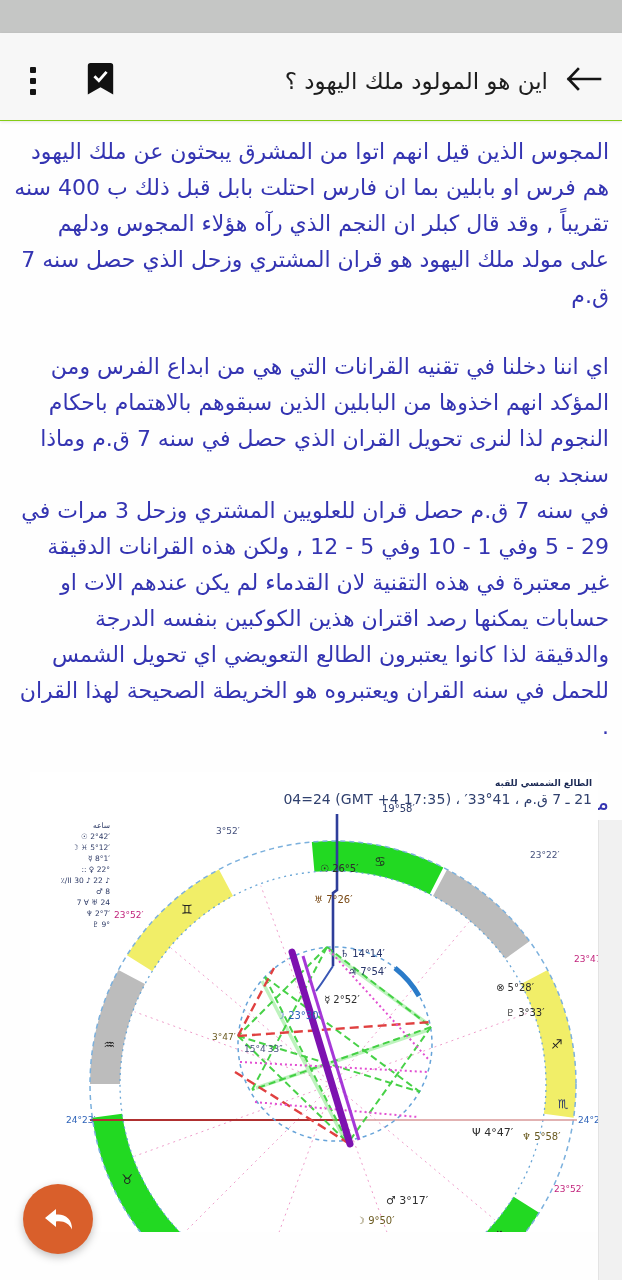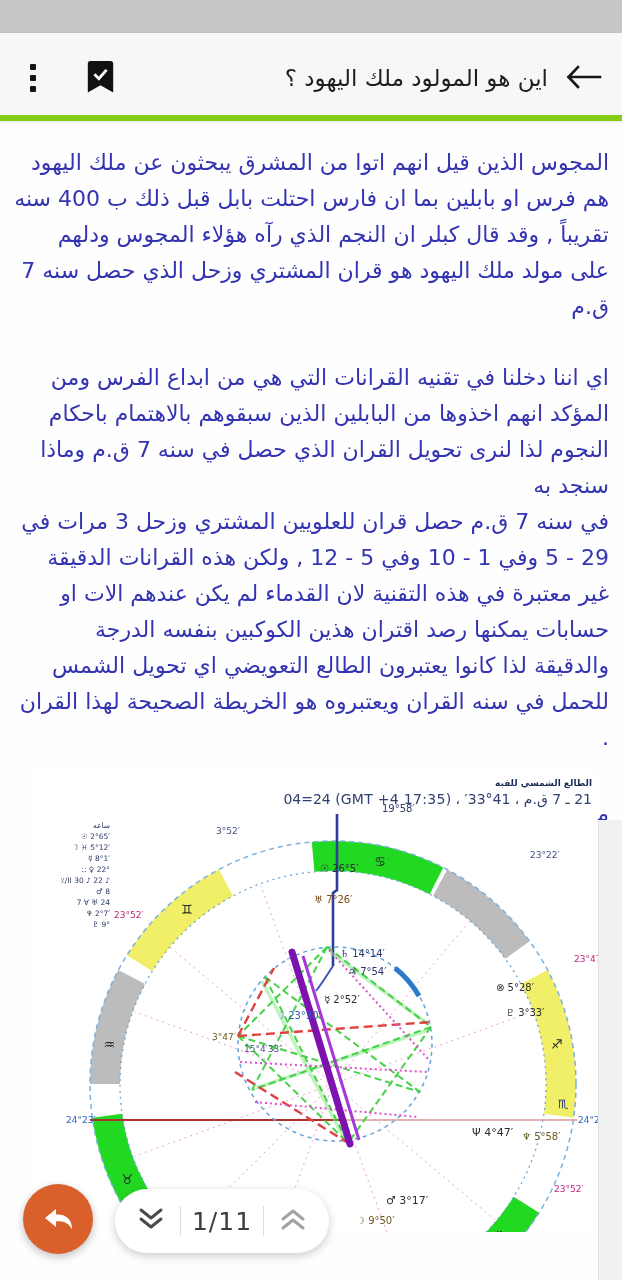--- a/index.html
+++ b/index.html
@@ -4,32 +4,32 @@
 <style>
   html,body{margin:0;padding:0;background:#e9e9e9;}
   *{box-sizing:border-box;font-family:"DejaVu Sans",sans-serif;}
   #screen{position:relative;width:622px;height:1280px;margin:0 auto;background:#fefefe;overflow:hidden;}
 
   
   .statusbar{position:absolute;top:0;left:0;width:622px;height:33px;background:#c5c6c5;}
 
   
   .appbar{position:absolute;top:33px;left:0;width:622px;height:88px;background:#f7f7f7;
-          border-bottom:6px solid #84cc16;box-shadow:0 1px 3px rgba(0,0,0,.10);
+          border-bottom:1px solid #84cc16;box-shadow:0 1px 3px rgba(0,0,0,.10);
           display:flex;flex-direction:row-reverse;align-items:center;padding:8px 16px 0 22px;z-index:5;}
   .iconbtn{display:flex;align-items:center;justify-content:center;background:none;border:none;padding:0;cursor:pointer;}
   .back-btn{width:44px;height:44px;}
   .appbar-title{direction:rtl;flex:0 1 auto;margin-right:14px;font-size:23px;color:#1e1e1e;white-space:nowrap;}
   .appbar-spacer{flex:1;}
   .bm-btn{width:40px;height:40px;margin-left:36px;}
   .ovf-btn{width:22px;height:40px;flex-direction:column;gap:5px;}
   .dot{width:6px;height:6px;background:#141414;border-radius:1px;}
 
   
-  .post{position:absolute;top:125px;right:0;left:0;direction:rtl;text-align:right;
+  .post{position:absolute;top:114px;right:0;left:0;direction:rtl;text-align:right;
         padding:20px 13px 0 13px;color:#3434b2;font-size:22px;line-height:36px;}
   .post p{margin:0;white-space:pre-line;}
   .post .b0{margin-bottom:35px;}
   .post .b1{margin-bottom:40px;}
   .post .b2{margin-bottom:38px;}
   .post .b3{margin-bottom:0;}
 
   
   .attach{position:absolute;top:772px;left:30px;width:568px;height:460px;background:#ffffff;overflow:hidden;}
   .attach-gutter{position:absolute;top:820px;right:0;width:24px;height:460px;background:#f1f1f1;border-left:1px solid #e3e3e3;}
@@ -94,21 +94,21 @@
 
   <div class="attach-gutter"></div>
 
   <div class="attach">
     <div class="att-head">
       <div class="h0">الطالع الشمسي للقبه</div>
       <div class="h1">21 ـ 7 ق.م ، 41°33′ ، (GMT +4 17:35) 04=24</div>
     </div>
     <div id="planet-rows">
         <div class="prow">ساعه</div>
-        <div class="prow">2°65′ ☉</div>
+        <div class="prow">2°42′ ☉</div>
         <div class="prow">5°12′ ♓ ☽</div>
         <div class="prow">8°1′ ☿</div>
         <div class="prow">22° ♀ ::</div>
         <div class="prow">♪ 22    ♪ 30 II/٪</div>
         <div class="prow">8 ♂</div>
         <div class="prow">24 ♅ ∀ 7</div>
         <div class="prow">2°7′ ♆</div>
         <div class="prow">9° ♇</div>
       </div>
 
@@ -219,33 +219,14 @@
   </div>
 
   <button class="fab">
     <span>
       <svg width="40" height="40" viewBox="0 0 40 40">
         <path d="M18 11 L7 20 L18 29 V23.5 C26 22.5 31 25.5 34 31.5 C34.5 21 27 15.5 18 16.5 Z" fill="#ffffff"></path>
       </svg>
     </span>
   </button>
 
-  <div class="pager">
-    <button class="iconbtn pg-btn">
-      <span>
-        <svg width="30" height="26" viewBox="0 0 30 26">
-          <path d="M5 3 L15 11 L25 3 M5 12 L15 20 L25 12" stroke="#4a4a4a" stroke-width="3" fill="none" stroke-linecap="round" stroke-linejoin="round"></path>
-        </svg>
-      </span>
-    </button>
-    <div class="pg-div"></div>
-    <div class="pg-label">1/11</div>
-    <div class="pg-div"></div>
-    <button class="iconbtn pg-btn">
-      <span>
-        <svg width="30" height="26" viewBox="0 0 30 26">
-          <path d="M5 12 L15 4 L25 12 M5 21 L15 13 L25 21" stroke="#a2a2a2" stroke-width="3" fill="none" stroke-linecap="round" stroke-linejoin="round"></path>
-        </svg>
-      </span>
-    </button>
-  </div>
 
 </div>
 
 </body></html>

